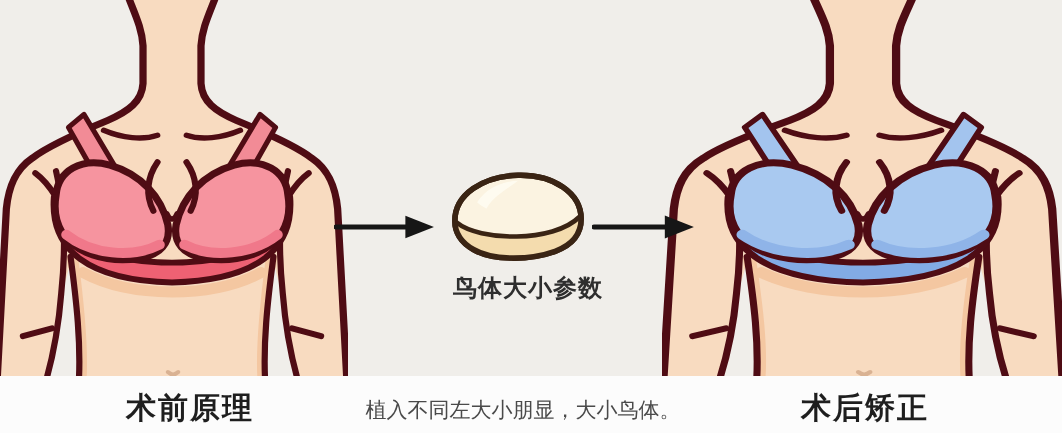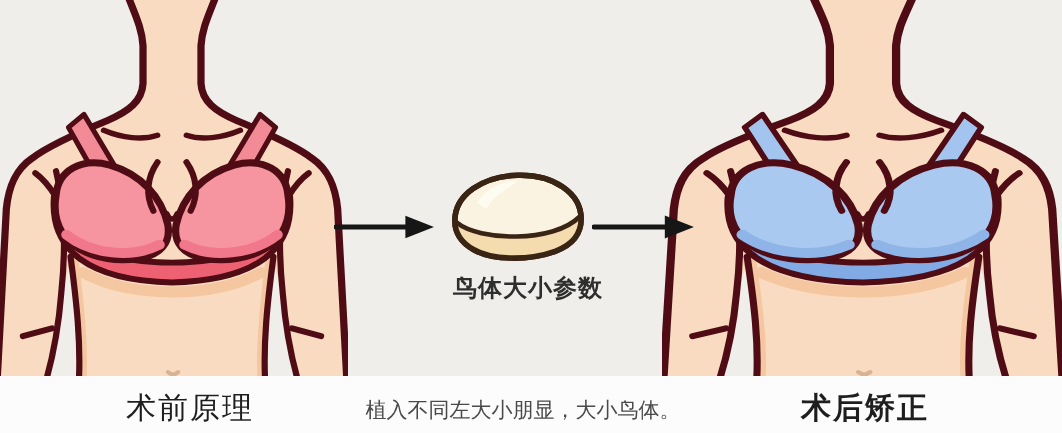--- a/index.html
+++ b/index.html
@@ -41,21 +41,21 @@
   .implant{position:absolute;left:443px;top:165px;width:150px;height:104px;}
 
   .implant-label{
     position:absolute;left:398px;top:264px;width:260px;
     text-align:center;font-size:24px;font-weight:700;color:#2e2e2e;letter-spacing:1px;margin-top:8px;
   }
 
   .footer{position:absolute;left:0;top:376px;width:1062px;height:57px;background:#fcfcfc;}
 
   .cap{position:absolute;text-align:center;}
-  .cap-before{left:85px;top:388px;width:210px;font-size:30px;font-weight:400;color:#1e1e1e;letter-spacing:2px;}
+  .cap-before{left:85px;top:388px;width:210px;font-size:30px;font-weight:700;color:#1e1e1e;letter-spacing:2px;}
   .cap-after{left:760px;top:388px;width:210px;font-size:30px;font-weight:700;color:#1e1e1e;letter-spacing:2px;}
   .cap-mid{left:348px;top:396px;width:350px;font-size:21px;color:#4a4a4a;}
 </style>
 </head>
 <body>
 
 <div class="stage">
 
   <svg width="0" height="0" style="position:absolute" aria-hidden="true">
     <symbol id="torso" viewBox="0 0 340 380" overflow="visible">

